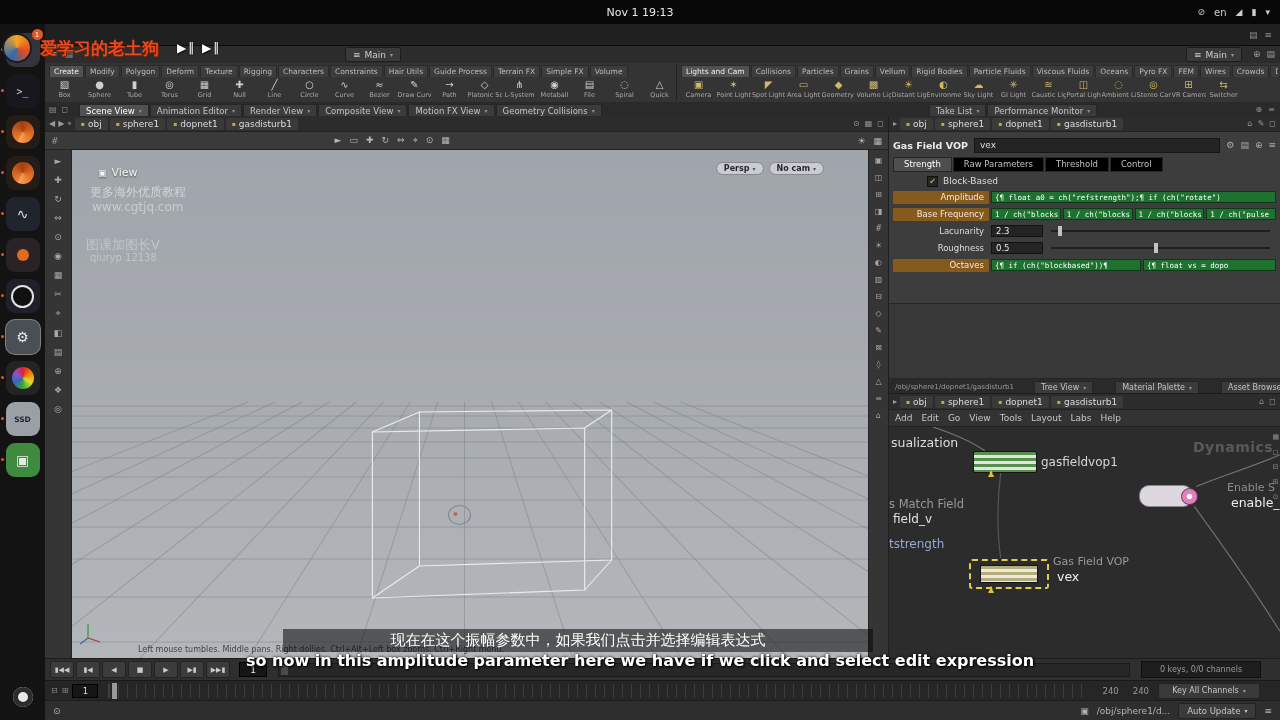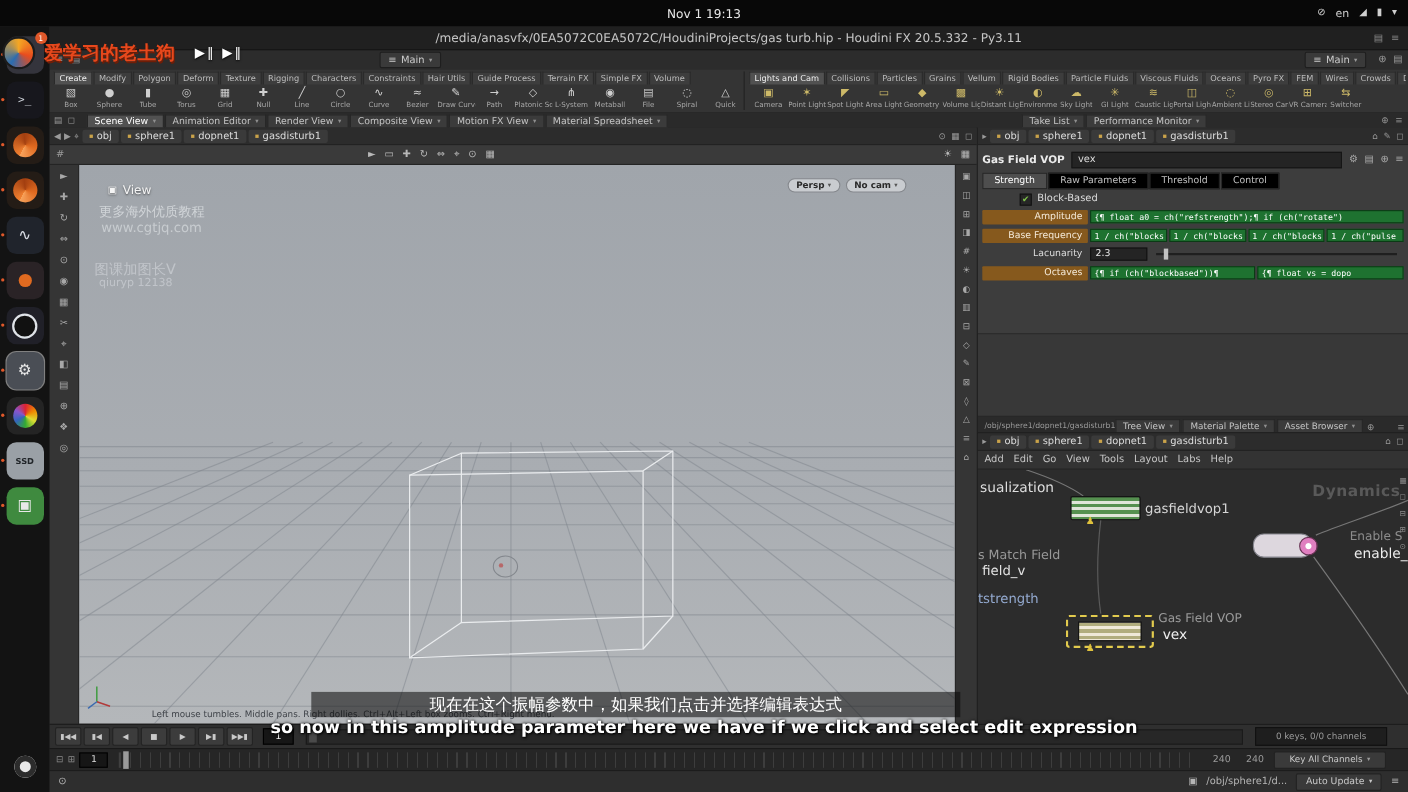--- a/index.html
+++ b/index.html
@@ -148,21 +148,21 @@
     display:flex;align-items:center;padding:0 4px;box-sizing:border-box;}
   .slider{flex:1;height:12px;position:relative;margin:0 6px;}
   .slider::before{content:"";position:absolute;left:0;right:0;top:5px;height:2px;background:#1f1f1f;}
   .shandle{position:absolute;top:1px;width:4px;height:10px;background:#c2c2c2;}
   .pfill{height:74px;flex:none;background:#383838;border-bottom:1px solid #262626;}
 
   
   .nettabs{height:15px;flex:none;background:#2a2a2a;border-bottom:1px solid #1d1d1d;display:flex;align-items:flex-end;
     padding:0 3px;box-sizing:border-box;overflow:hidden;}
   .nt-path{font-size:7px;color:#9a9a9a;padding:0 3px 2px;white-space:nowrap;overflow:hidden;max-width:116px;flex:none;}
-  .nettabs .ptab{font-size:8px;}
+  .nettabs .ptab{font-size:8px;margin-left:20px;}
   .netmenu{height:16px;flex:none;background:#333;border-bottom:1px solid #222;display:flex;align-items:center;
     padding:0 6px;gap:9px;font-size:9px;color:#c6c6c6;}
   .netcanvas{flex:1;position:relative;background:#2c2c2c;overflow:hidden;}
   .netcanvas svg.wires{position:absolute;left:0;top:0;width:100%;height:100%;}
   .nc-vis{position:absolute;left:2px;top:8px;font-size:12.5px;color:#dedede;}
   .nc-dyn{position:absolute;left:304px;top:12px;font-size:14px;font-weight:bold;color:#595959;letter-spacing:.5px;}
   .node-strip{position:absolute;left:84px;top:24px;width:62px;height:20px;border:1px solid #141414;border-radius:2px;
     background:repeating-linear-gradient(180deg,#55904f 0 3px,#dfe5d8 3px 6px);}
   .n1label{position:absolute;left:152px;top:28px;font-size:12px;color:#d6d6d6;}
   .badge-person{position:absolute;font-size:9px;color:#e0c23c;}
@@ -237,21 +237,20 @@
     <div class="tb-right">
       <span>⊘</span>
       <span style="font-size:10px;">en</span>
       <span>◢</span>
       <span>▮</span>
       <span>▾</span>
     </div>
   </div>
 
   <div class="titlebar">
-    <span>/media/anasvfx/0EA5072C0EA5072C/HoudiniProjects/gas turb.hip - Houdini FX 20.5.332 - Py3.11</span>
     <span class="tb-winbtns">
       <span>▤</span>
       <span>≡</span>
     </span>
   </div>
 
   <div class="dock">
     <div class="dk a-notes run">
       <span class="dkglyph">◻</span>
       <span class="dkbadge">1</span>
@@ -490,21 +489,21 @@
       <span class="pt-icons">
         <span>▤</span>
         <span>◻</span>
       </span>
       <div class="ptabs pl">
           <span class="ptab">Scene View</span>
           <span class="ptab">Animation Editor</span>
           <span class="ptab">Render View</span>
           <span class="ptab">Composite View</span>
           <span class="ptab">Motion FX View</span>
-          <span class="ptab">Material Spreadsheet</span>
+          <span class="ptab">Geometry Collisions</span>
         </div>
       <div class="ptabs pr">
           <span class="ptab">Take List</span>
           <span class="ptab">Performance Monitor</span>
         </div>
       <span class="pt-endicons">
         <span>⊕</span>
         <span>≡</span>
       </span>
     </div>
@@ -718,20 +717,27 @@
           <span class="gfield grow">1 / ch("pulse</span>
         </div>
         <div class="prow">
           <span class="plab">Lacunarity</span>
           <span class="vfield">2.3</span>
           <span class="slider">
               <span class="shandle" style="left:3%;"></span>
             </span>
         </div>
         <div class="prow">
+          <span class="plab">Roughness</span>
+          <span class="vfield">0.5</span>
+          <span class="slider">
+              <span class="shandle" style="left:47%;"></span>
+            </span>
+        </div>
+        <div class="prow">
           <span class="plab orange">Octaves</span>
           <span class="gfield w150">{¶   if (ch("blockbased"))¶</span>
           <span class="gfield grow">{¶   float vs = dopo</span>
         </div>
       </div>
 
       <div class="pfill"></div>
 
       <div class="nettabs">
         <span class="nt-path">/obj/sphere1/dopnet1/gasdisturb1</span>

